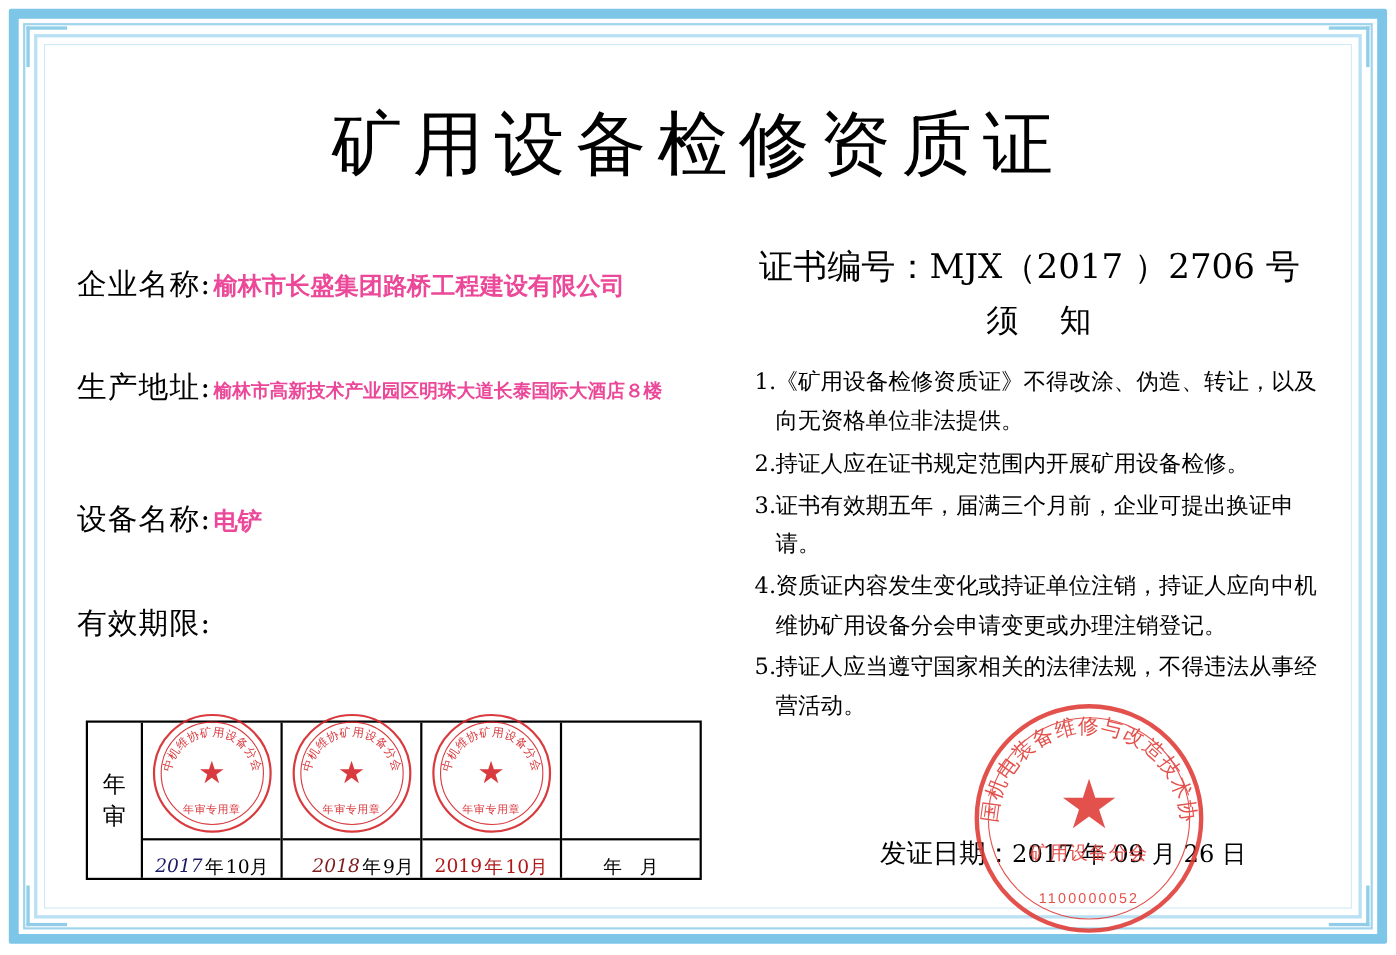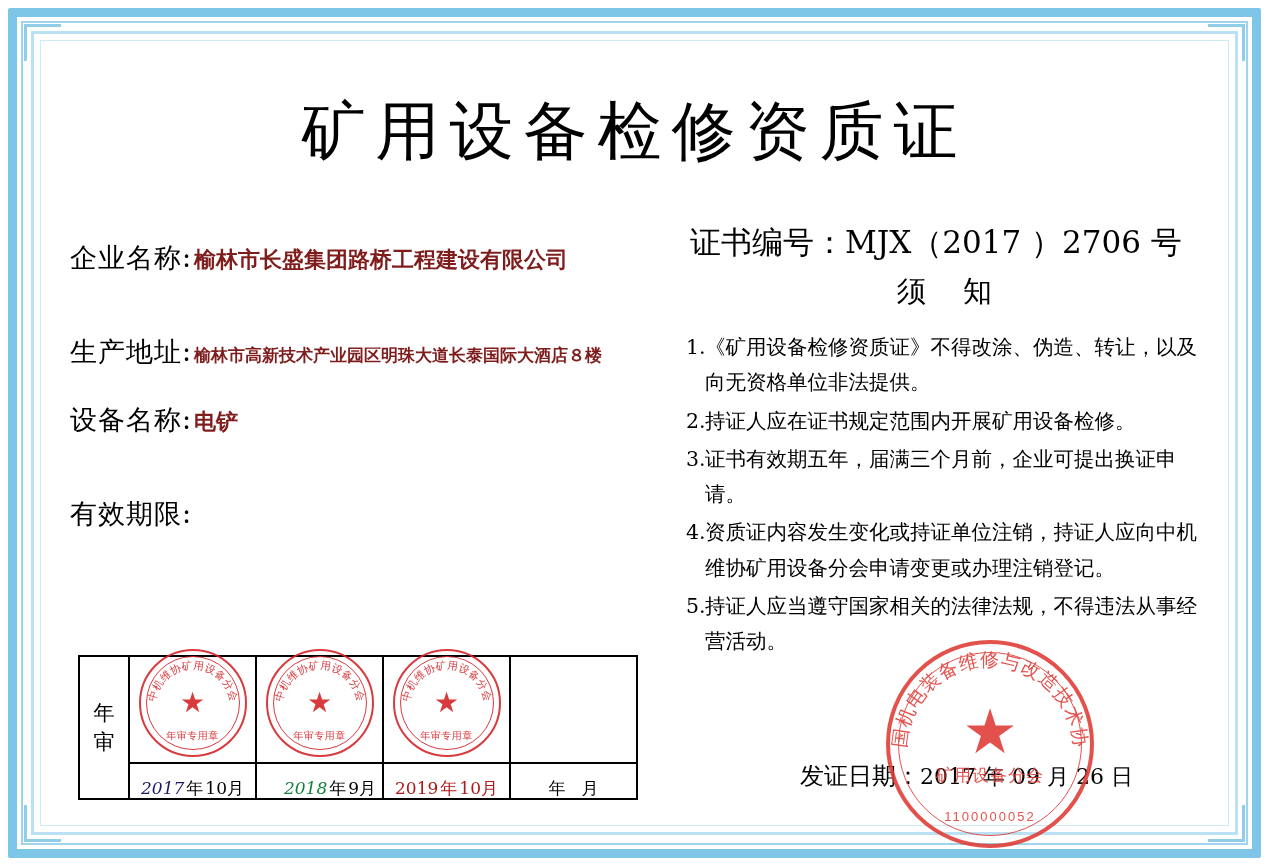--- a/index.html
+++ b/index.html
@@ -94,33 +94,33 @@
     font-family: "DejaVu Serif", "Liberation Serif", serif;
     font-size: 27px;
     color: #000;
     white-space: nowrap;
     letter-spacing: 1px;
   }
   .field-value {
     font-family: "DejaVu Serif", "Liberation Serif", serif;
     font-weight: bold;
     font-size: 22px;
-    color: #7f1d1d;
+    color: #ec4899;
     margin-left: 2px;
     white-space: nowrap;
   }
   .field-value.small {
     font-size: 17px;
     font-weight: bold;
   }
   .field-value.date {
     font-size: 20px;
     font-weight: normal;
   }
-  .row-addr { margin-bottom: 32px; }
+  .row-addr { margin-bottom: 84px; }
   .row-valid { margin-bottom: 16px; }
 
   
   .annual-table {
     position: absolute;
     left: 78px;
     top: 655px;
     width: 560px;
     height: 145px;
     border: 2px solid #000;
@@ -161,21 +161,21 @@
     font-family: "DejaVu Serif", "Liberation Serif", serif;
     font-size: 17px;
     gap: 2px;
     white-space: nowrap;
   }
   .at-year, .at-month {
     font-family: "DejaVu Serif", "Liberation Serif", serif;
     font-size: 17px;
   }
   .at-year.hand1 { color:#1a1a66; font-style: italic; }
-  .at-year.hand2 { color:#15803d; font-style: italic; margin-left: 21px; }
+  .at-year.hand2 { color:#7f1d1d; font-style: italic; margin-left: 21px; }
   .at-year.hand3 { color:#b01818; }
   .at-month.hand3 { color:#b01818; }
   .at-cell.empty .at-bottom { justify-content: center; gap: 16px; }
 
   
   .stamp-small {
     position: absolute;
     left: 50%;
     top: 46px;
     transform: translate(-50%, -50%);

